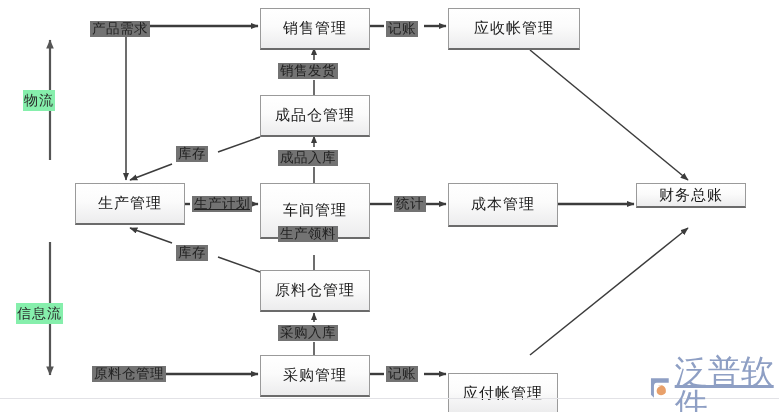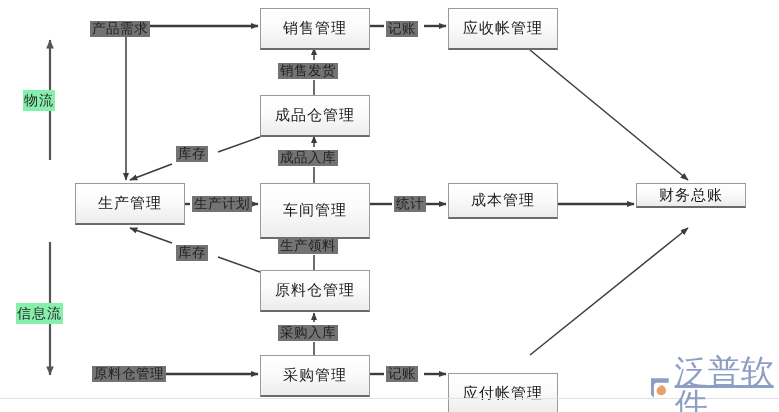--- a/index.html
+++ b/index.html
@@ -184,37 +184,37 @@
     <g>
       <line x1="370" y1="374" x2="384" y2="374" stroke="#3c3c3c" stroke-width="2.4"></line>
       <line x1="424" y1="374" x2="446" y2="374" stroke="#3c3c3c" stroke-width="2.4" marker-end="url(#ah)"></line>
     </g>
   </svg>
 
   <div class="node" style="left:260px; top:8px; width:110px; height:42px;">
     <span>销售管理</span>
   </div>
 
-  <div class="node" style="left:448px; top:8px; width:110px; height:42px;">
+  <div class="node" style="left:448px; top:8px; width:132px; height:42px;">
     <span>应收帐管理</span>
   </div>
 
   <div class="node" style="left:260px; top:95px; width:110px; height:42px;">
     <span>成品仓管理</span>
   </div>
 
   <div class="node" style="left:75px; top:183px; width:110px; height:42px;">
     <span>生产管理</span>
   </div>
 
   <div class="node" style="left:260px; top:183px; width:110px; height:56px;">
     <span>车间管理</span>
   </div>
 
-  <div class="node" style="left:448px; top:183px; width:110px; height:36px;">
+  <div class="node" style="left:448px; top:183px; width:110px; height:44px;">
     <span>成本管理</span>
   </div>
 
   <div class="node" style="left:636px; top:183px; width:110px; height:25px;">
     <span>财务总账</span>
   </div>
 
   <div class="node" style="left:260px; top:270px; width:110px; height:42px;">
     <span>原料仓管理</span>
   </div>
@@ -230,25 +230,25 @@
   <div class="edge-label" style="left:90px; top:21px;">产品需求</div>
 
   <div class="edge-label" style="left:386px; top:21px;">记账</div>
 
   <div class="edge-label" style="left:278px; top:63px;">销售发货</div>
 
   <div class="edge-label" style="left:176px; top:146px;">库存</div>
 
   <div class="edge-label" style="left:278px; top:150px;">成品入库</div>
 
-  <div class="edge-label" style="left:192px; top:196px;">生产计划</div>
+  <div class="edge-label" style="left:192px; top:196px;text-decoration:underline;">生产计划</div>
 
   <div class="edge-label" style="left:394px; top:196px;">统计</div>
 
-  <div class="edge-label" style="left:278px; top:238px;">生产领料</div>
+  <div class="edge-label" style="left:278px; top:226px;">生产领料</div>
 
   <div class="edge-label" style="left:176px; top:245px;">库存</div>
 
   <div class="edge-label" style="left:278px; top:325px;">采购入库</div>
 
   <div class="edge-label" style="left:92px; top:366px;">原料仓管理</div>
 
   <div class="edge-label" style="left:386px; top:366px;">记账</div>
 
   <div class="flow-label" style="left:23px; top:90px;">物流</div>

